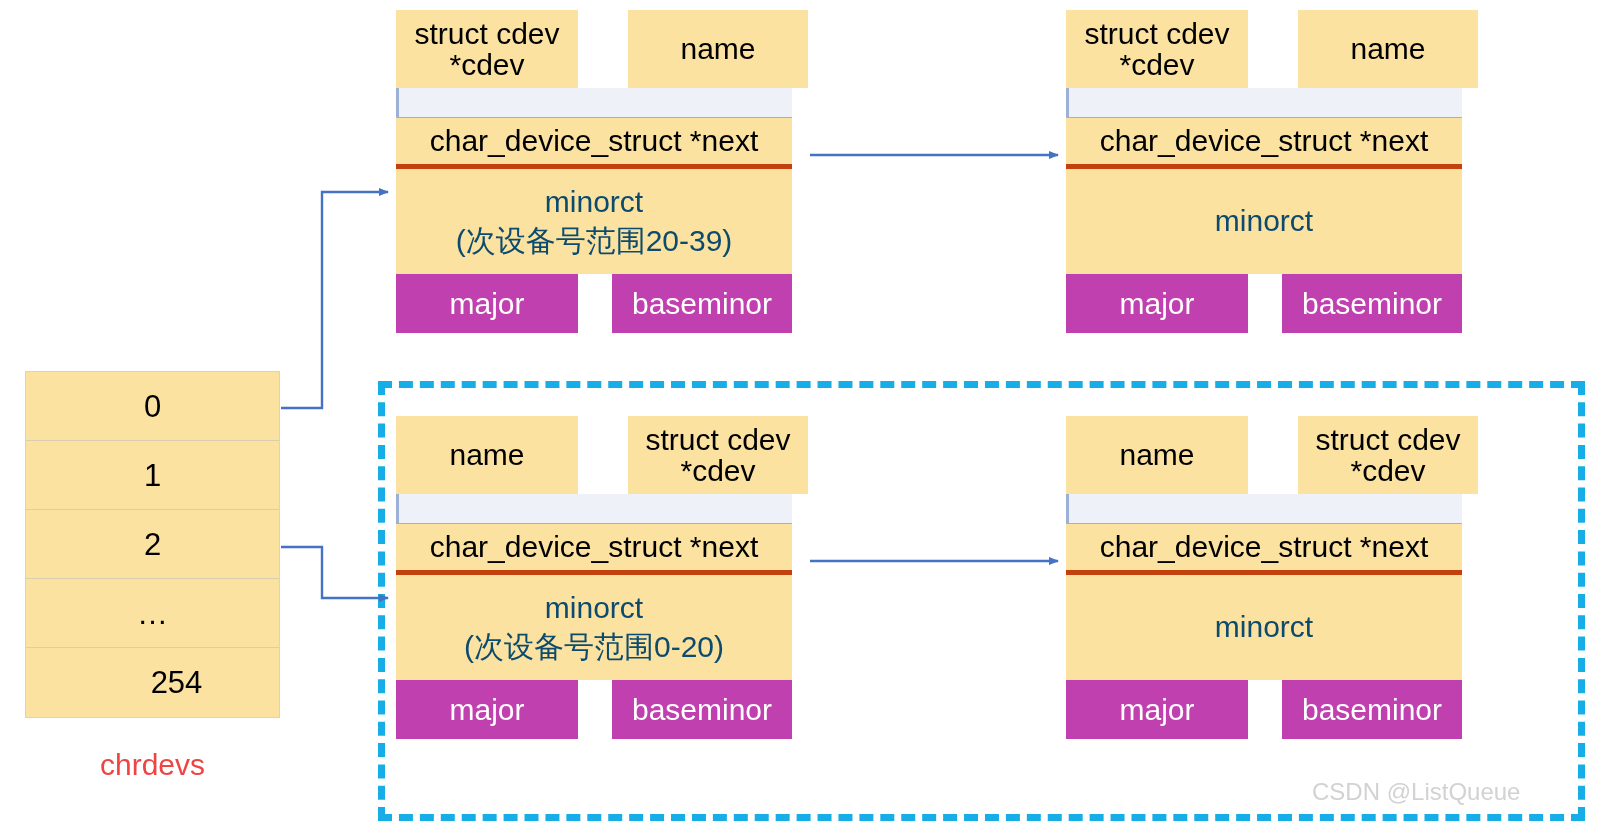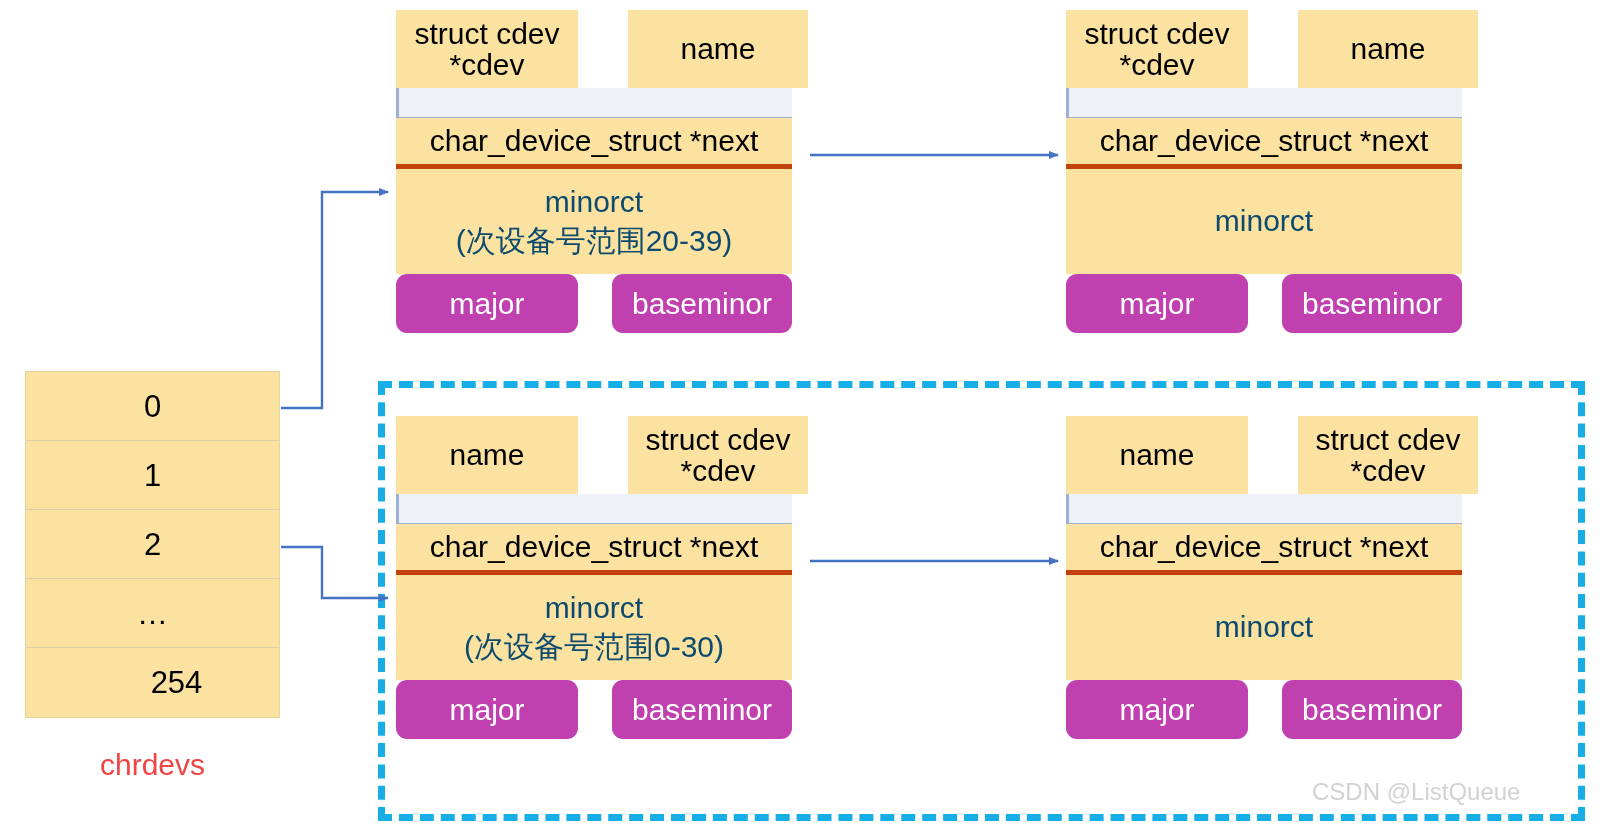--- a/index.html
+++ b/index.html
@@ -114,21 +114,20 @@
     position: absolute;
     top: 0;
     height: 59px;
     background: #C040B0;
     display: flex;
     align-items: center;
     justify-content: center;
     font-size: 30px;
     color: #ffffff;
     box-sizing: border-box;
-    border-radius: 11px;
   }
   .ftr-cell.left  { left: 0px;   width: 182px; }
   .ftr-cell.right { left: 216px; width: 180px; }
 
   
   #card-tl { left: 396px;  top: 10px;  }
   #card-tr { left: 1066px; top: 10px;  }
   #card-bl { left: 396px;  top: 416px; }
   #card-br { left: 1066px; top: 416px; }
 
@@ -212,21 +211,21 @@
 
 <div class="node-card" id="card-bl">
   <div class="card-header">
     <div class="hdr-cell left">name</div>
     <div class="hdr-cell right">struct cdev<br>*cdev</div>
   </div>
   <div class="card-strip"></div>
   <div class="card-next">char_device_struct *next</div>
   <div class="card-minorct">
     <span>minorct</span>
-    <span>(次设备号范围0-30)</span>
+    <span>(次设备号范围0-20)</span>
   </div>
   <div class="card-footer">
     <div class="ftr-cell left">major</div>
     <div class="ftr-cell right">baseminor</div>
   </div>
 </div>
 
 <div class="node-card" id="card-br">
   <div class="card-header">
     <div class="hdr-cell left">name</div>

